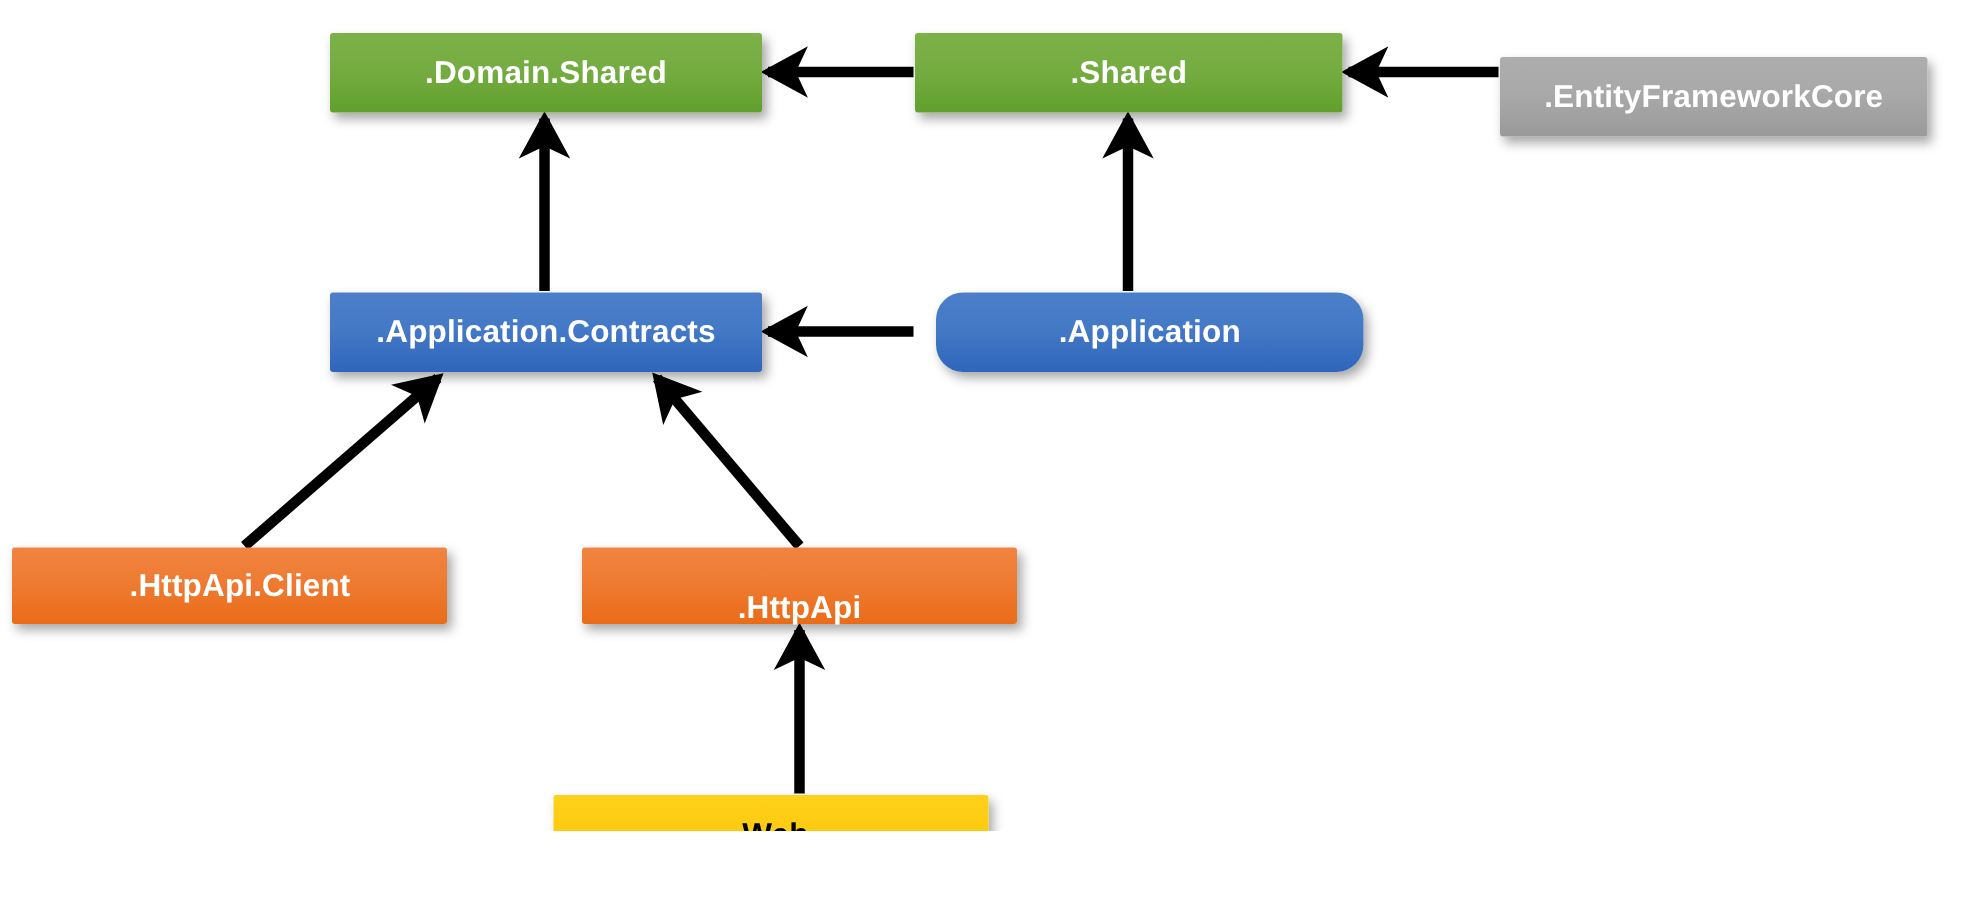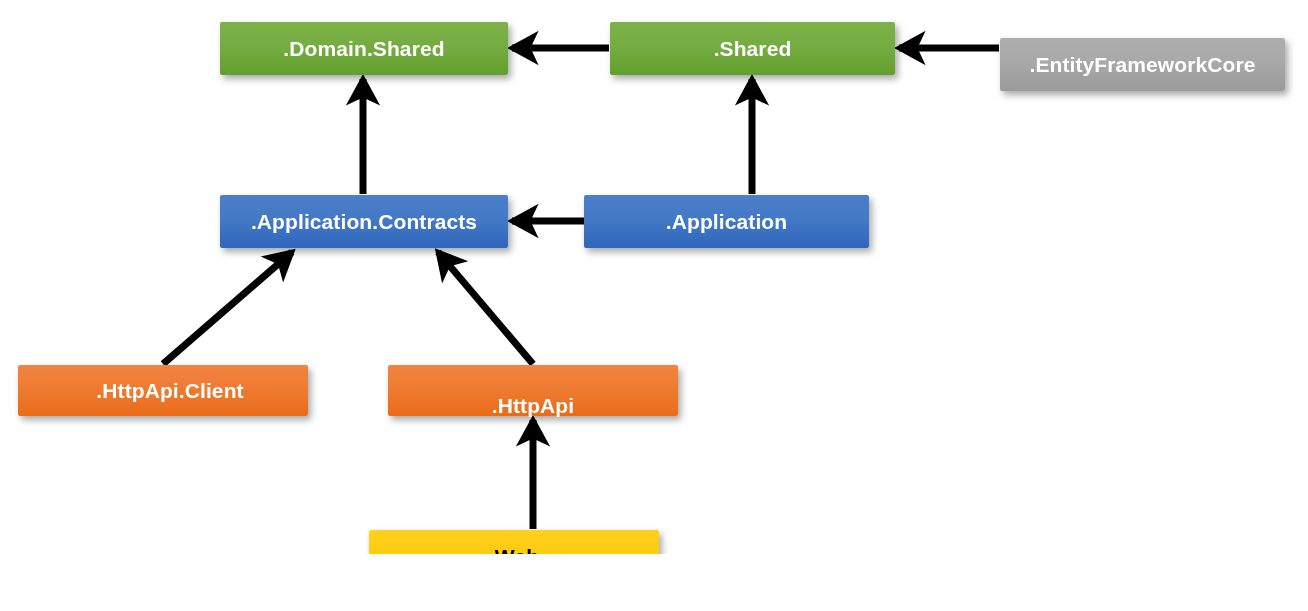--- a/index.html
+++ b/index.html
@@ -94,24 +94,24 @@
       </div>
       <div class="node n-green" style="left: 610px; top: 22px; width: 285px; height: 53px; color: rgb(255, 255, 255);">
         <span class="node-label">.Shared</span>
       </div>
       <div class="node n-gray" style="left: 1000px; top: 22px; width: 285px; height: 53px; color: rgb(255, 255, 255);">
         <span class="node-label">.EntityFrameworkCore</span>
       </div>
       <div class="node n-blue" style="left: 220px; top: 195px; width: 288px; height: 53px; color: rgb(255, 255, 255); text-align: center;">
         <span class="node-label">.Application.Contracts</span>
       </div>
-      <div class="node n-blue" style="left: 584px; top: 195px; width: 285px; height: 53px; color: rgb(255, 255, 255);">
+      <div class="node n-blue" style="left: 624px; top: 195px; width: 285px; height: 53px; color: rgb(255, 255, 255); border-radius: 18px;">
         <span class="node-label">.Application</span>
       </div>
-      <div class="node n-orange" style="left: 18px; top: 365px; width: 290px; height: 51px; color: rgb(255, 255, 255); padding-left: 14px;">
+      <div class="node n-orange" style="left: 8px; top: 365px; width: 290px; height: 51px; color: rgb(255, 255, 255); padding-left: 14px;">
         <span class="node-label">.HttpApi.Client</span>
       </div>
       <div class="node n-orange" style="left: 388px; top: 365px; width: 290px; height: 51px; color: rgb(255, 255, 255); align-items: flex-end;">
         <span class="node-label">.HttpApi</span>
       </div>
       <div class="node n-yellow" style="left: 369px; top: 530px; width: 290px; height: 52px; color: rgb(0, 0, 0);">
         <span class="node-label">.Web</span>
       </div>
     </div>
 

